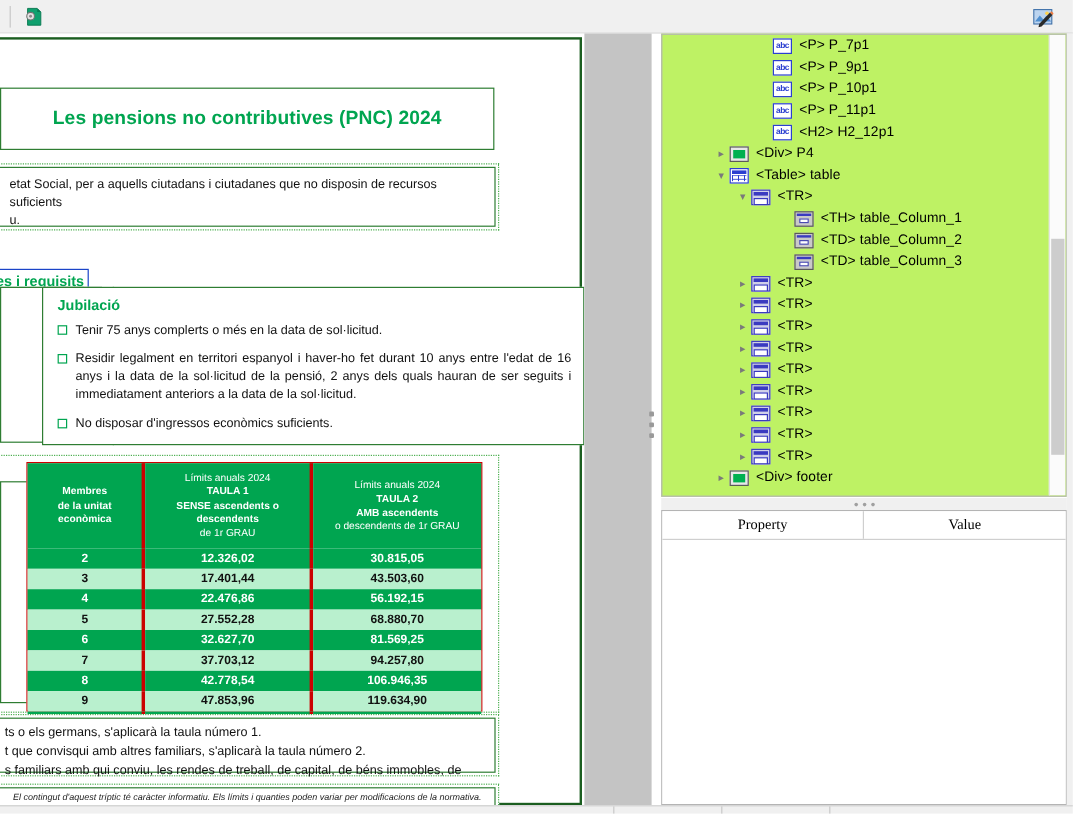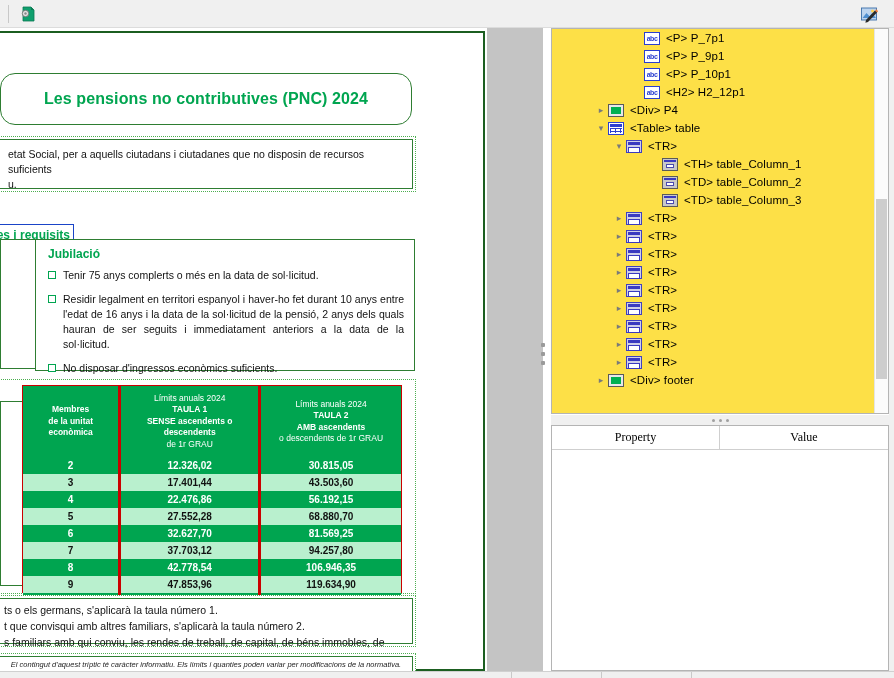--- a/index.html
+++ b/index.html
@@ -58,21 +58,21 @@
   }
 
   
   .dbox {
     position: absolute;
     border: 1px solid #2e7d32;
     background: #ffffff;
   }
   #d-title {
     left: 78px; top: 40px; width: 412px; height: 52px;
-    display: flex; align-items: center; justify-content: center; border-radius: 15px;
+    display: flex; align-items: center; justify-content: center;
   }
   #d-title span {
     color: #00a550; font-size: 16px; font-weight: bold; letter-spacing: .1px;
   }
   #d-intro-outer {
     left: 74px; top: 103px; width: 420px; height: 56px;
     border: 1px dotted #4caf50; padding: 2px;
   }
   #d-intro {
     width: 100%; height: 100%;
@@ -95,21 +95,21 @@
     border: 1px solid #2e7d32; background: #ffffff;
     font-size: 10.5px; color: #111; line-height: 1.45;
     padding: 8px 6px 0 6px; text-align: right;
   }
   #d-colleft .ln { display: block; }
   #d-dotted-sep {
     left: 172px; top: 206px; width: 0px; height: 132px;
     border: none; border-left: 1px dashed #4caf50; background: none;
   }
   #d-req {
-    left: 113px; top: 206px; width: 380px; height: 132px;
+    left: 113px; top: 206px; width: 452px; height: 132px;
     border: 1px solid #2e7d32;
     padding: 7px 10px 0 12px;
   }
   #d-req h4 {
     margin: 0 0 7px 0; color: #00a550; font-size: 12px; font-weight: bold;
   }
   .reqitem {
     display: flex; gap: 7px; margin-bottom: 9px;
     font-size: 10.5px; color: #111; line-height: 1.42;
   }
@@ -183,21 +183,21 @@
     font-size: 7.5px; font-style: italic; color: #222;
   }
 
   
   #right-pane {
     position: absolute; left: 551px; top: 28px;
     width: 338px; height: 643px;
   }
   #tree-panel {
     position: absolute; left: 0; top: 0; width: 338px; height: 386px;
-    background: #fde047;
+    background: #bef264;
     border: 1px solid #b4b4b4;
     overflow: hidden;
   }
   #tree-scroll {
     position: absolute; left: 0; top: 0; right: 14px; bottom: 0;
     overflow: hidden;
   }
   .trow {
     position: relative; height: 18px;
     display: flex; align-items: center;
@@ -509,20 +509,25 @@
           <span class="tlabel">&lt;P&gt; P_9p1</span>
         </div>
         <div class="trow" style="padding-left: 78px;">
           <span class="twist none">&nbsp;</span>
           <span class="ticon ic-abc">abc</span>
           <span class="tlabel">&lt;P&gt; P_10p1</span>
         </div>
         <div class="trow" style="padding-left: 78px;">
           <span class="twist none">&nbsp;</span>
           <span class="ticon ic-abc">abc</span>
+          <span class="tlabel">&lt;P&gt; P_11p1</span>
+        </div>
+        <div class="trow" style="padding-left: 78px;">
+          <span class="twist none">&nbsp;</span>
+          <span class="ticon ic-abc">abc</span>
           <span class="tlabel">&lt;H2&gt; H2_12p1</span>
         </div>
         <div class="trow" style="padding-left: 42px;">
           <span class="twist">▸</span>
           <span class="ticon ic-div"></span>
           <span class="tlabel">&lt;Div&gt; P4</span>
         </div>
         <div class="trow" style="padding-left: 42px;">
           <span class="twist">▾</span>
           <span class="ticon ic-table"></span>

